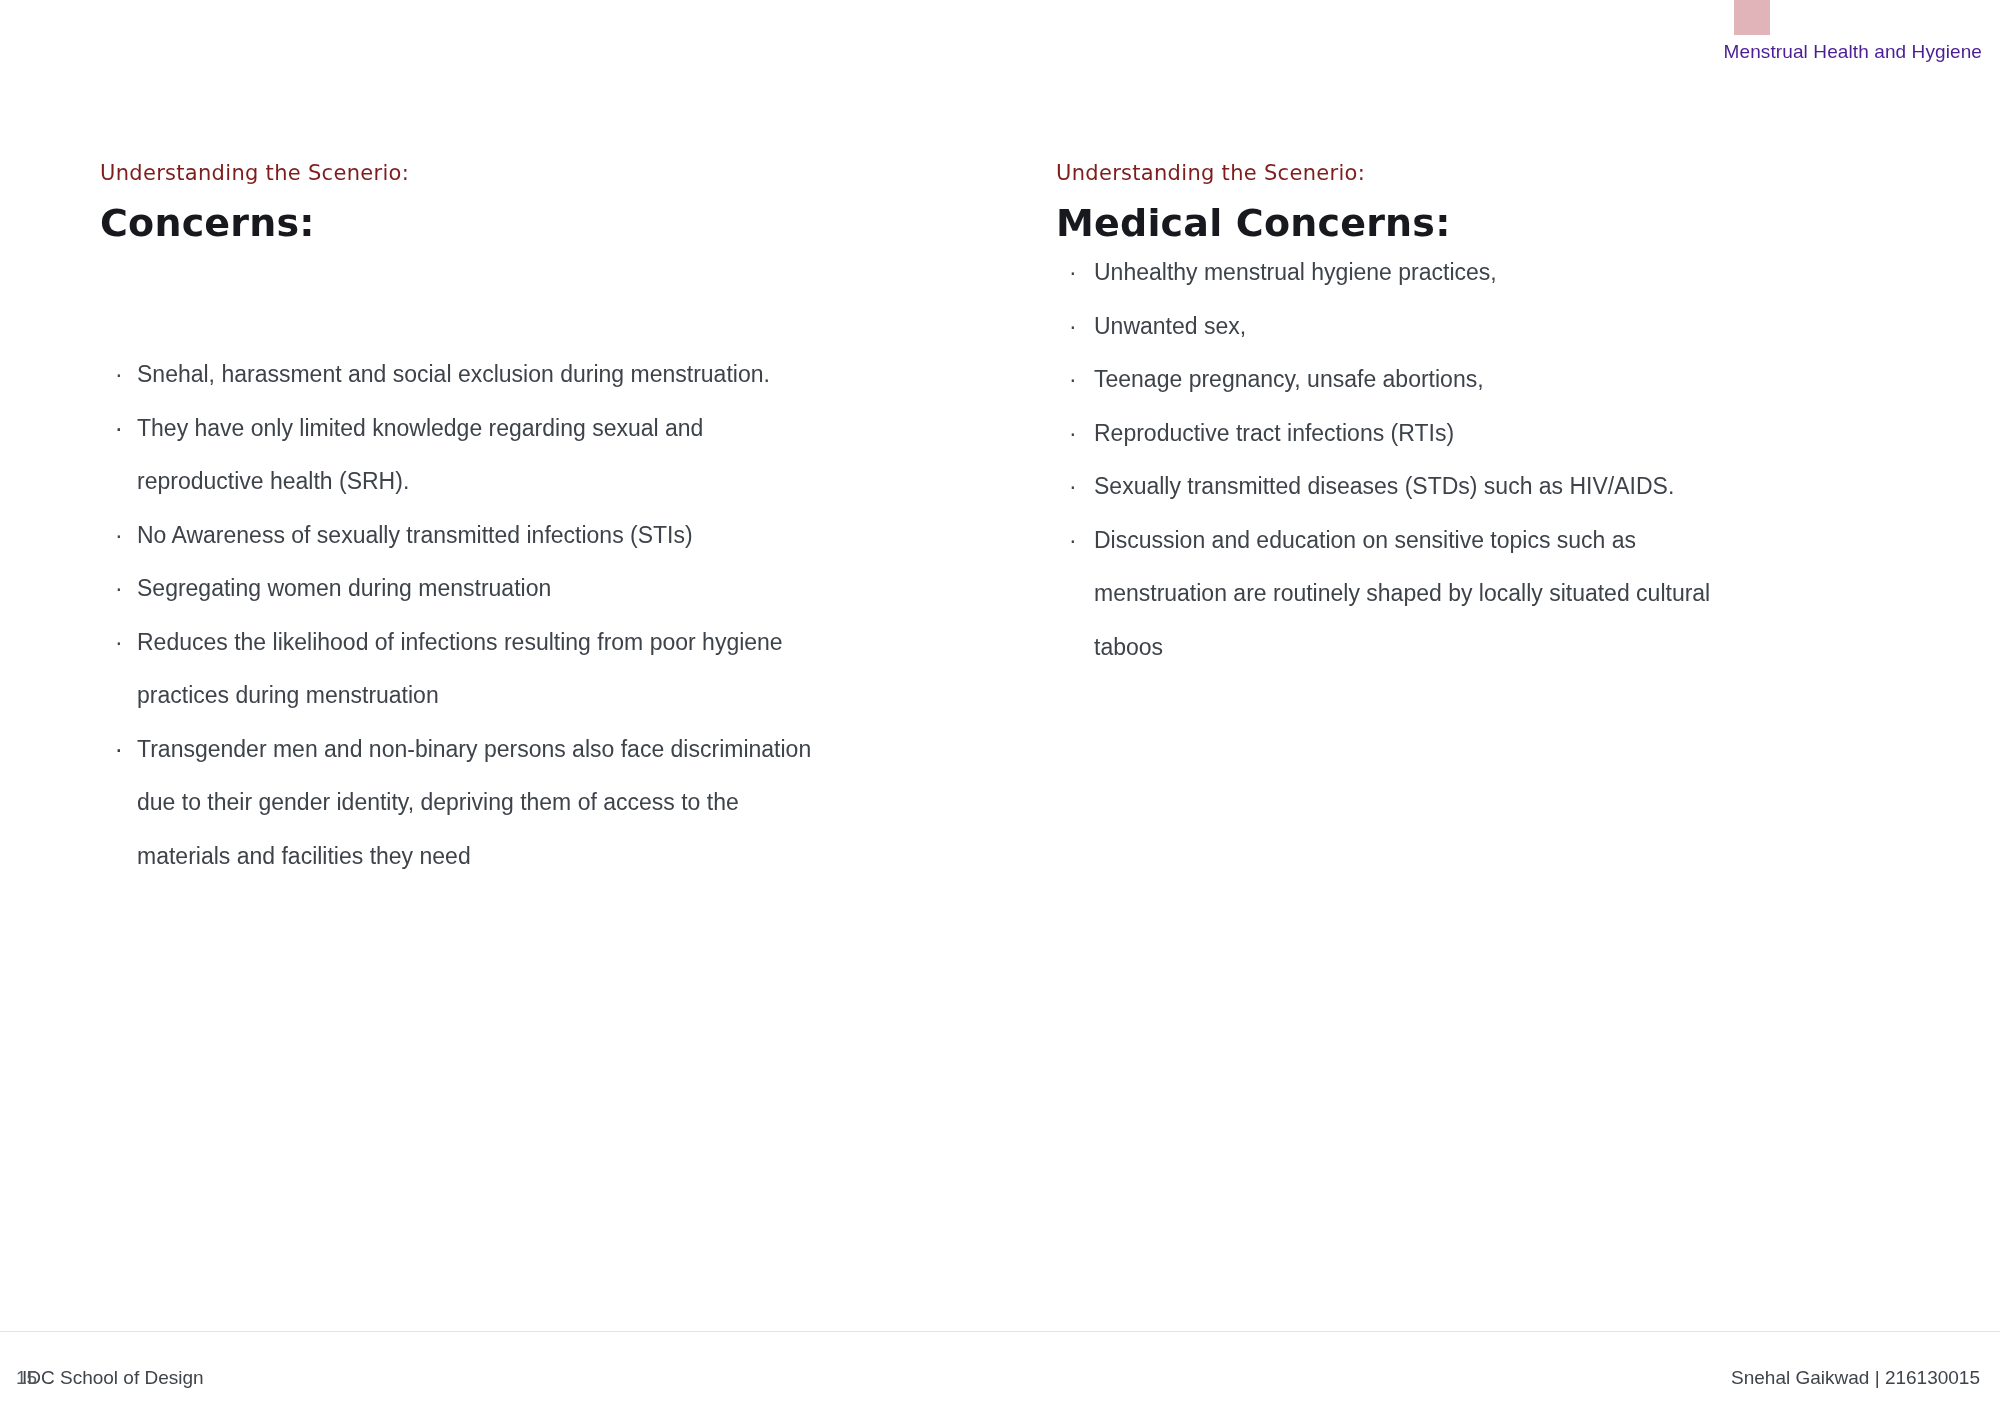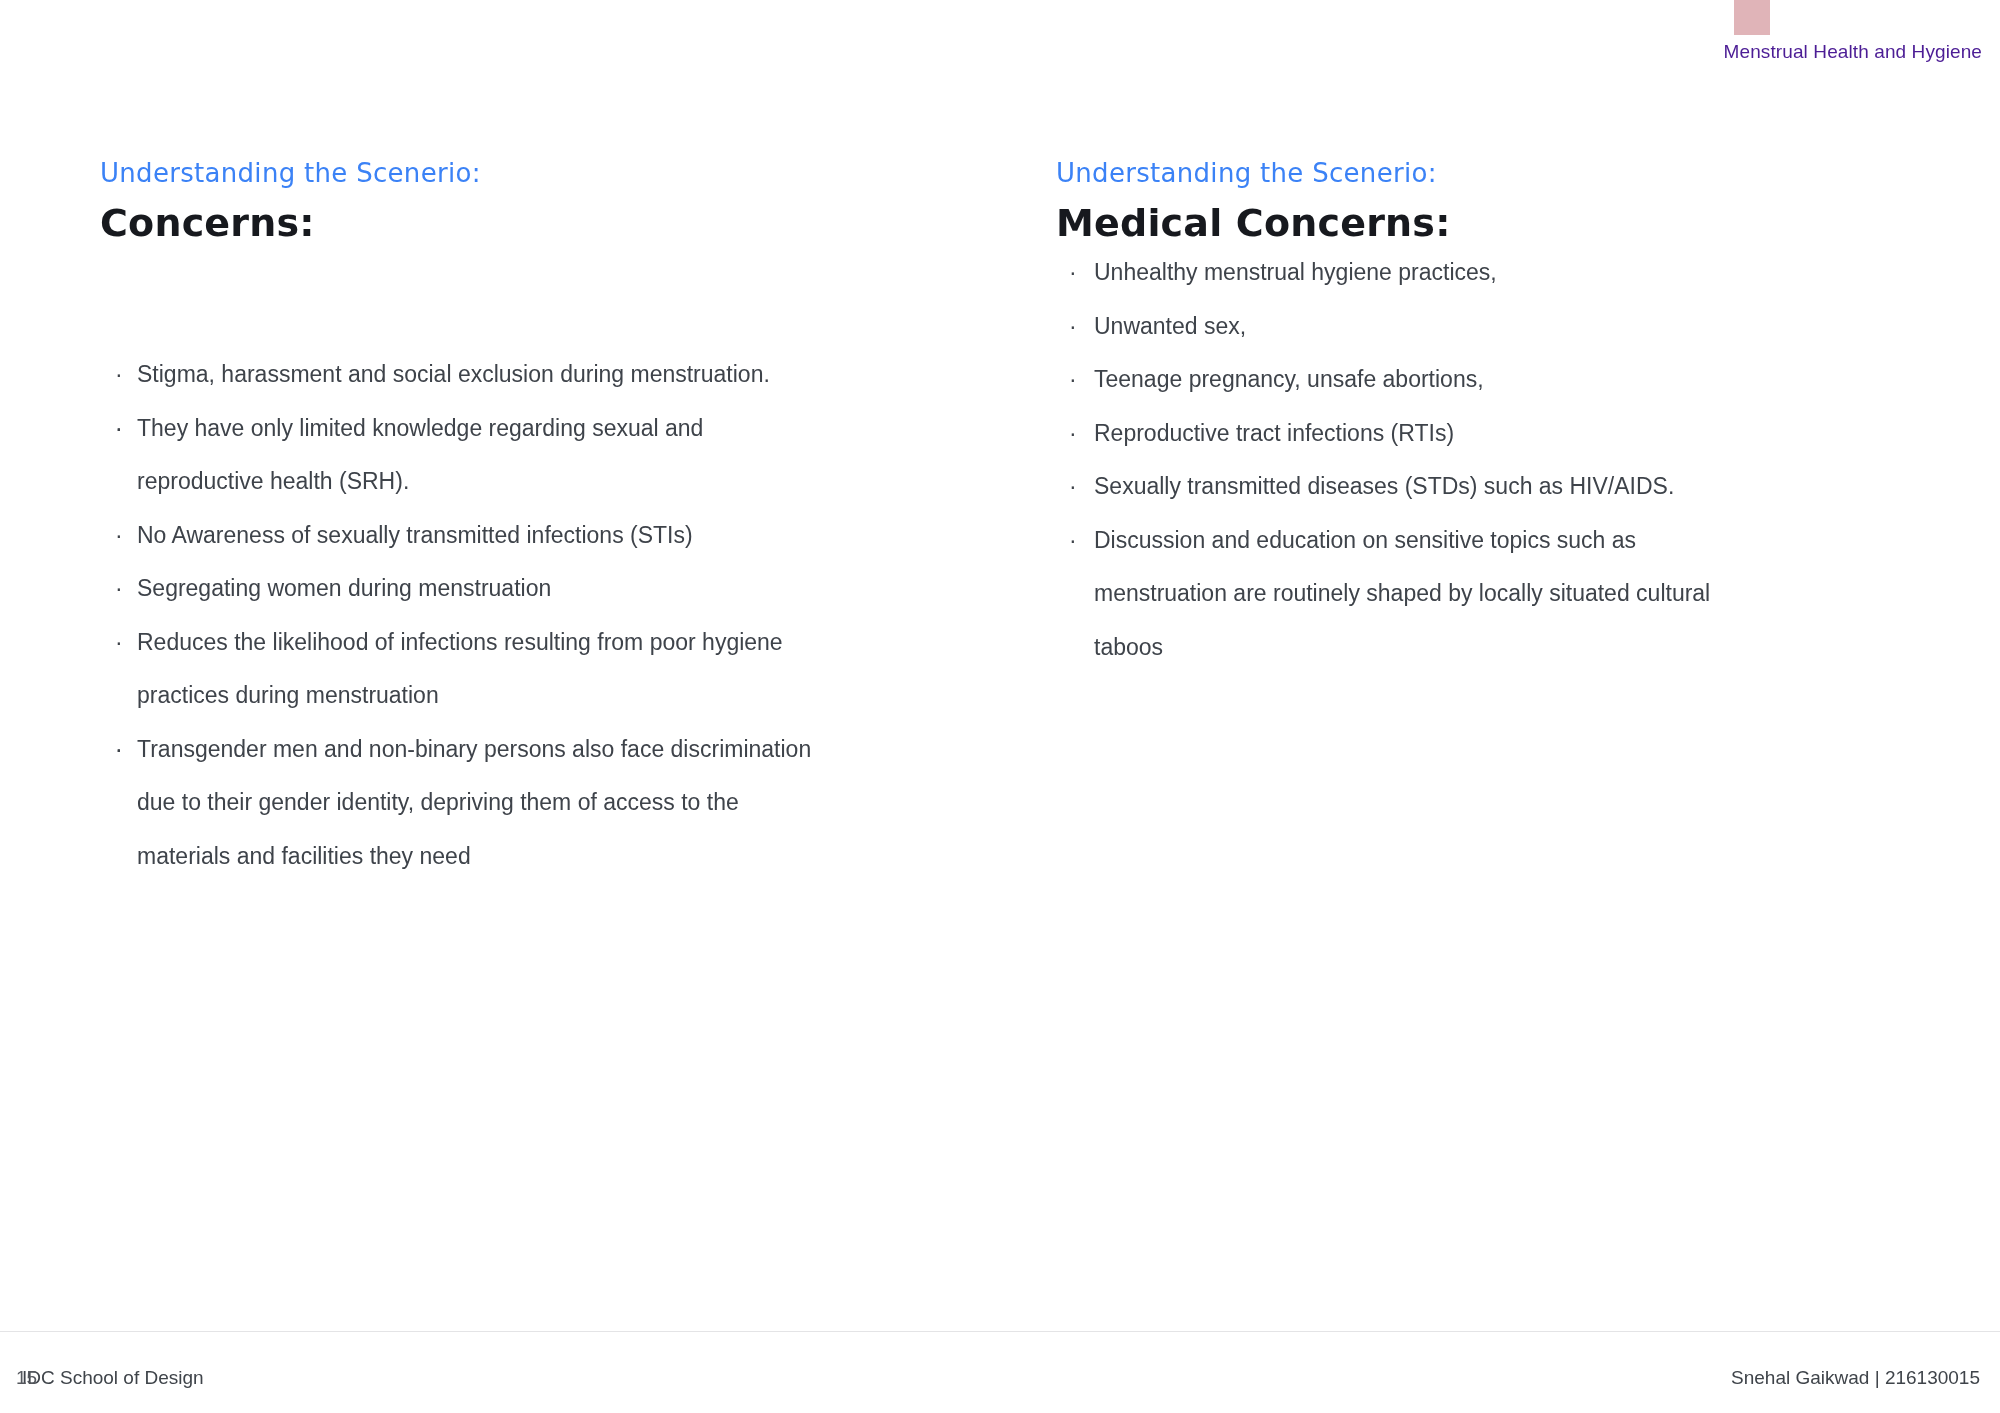--- a/index.html
+++ b/index.html
@@ -25,23 +25,23 @@
   }
 
   
   .col { position: absolute; top: 156px; }
   .col-left  { left: 100px;  width: 725px; }
   .col-right { left: 1056px; width: 660px; }
 
   .subtitle {
     margin: 0;
     font-family: "DejaVu Sans", sans-serif;
-    font-size: 26px; font-weight: 400;
+    font-size: 21px; font-weight: 400;
     line-height: 34px;
-    color: #3b82f6;
+    color: #7f1d1d;
     letter-spacing: 0.3px;
   }
   .title {
     margin: 10px 0 0 0;
     font-family: "DejaVu Sans", sans-serif;
     font-size: 38px; font-weight: 700;
     line-height: 46px;
     color: #17191e;
     letter-spacing: 0.2px;
   }
@@ -87,21 +87,21 @@
   <div class="accent-square"></div>
   <div class="header-tag">Menstrual Health and Hygiene</div>
 
   <section class="col col-left">
     <h2 class="subtitle">Understanding the Scenerio:</h2>
     <h1 class="title">Concerns:</h1>
     <ul class="bullets">
 
         <li>
           <span class="bullet">·</span>
-          <span>Stigma, harassment and social exclusion during menstruation.</span>
+          <span>Snehal, harassment and social exclusion during menstruation.</span>
         </li>
 
         <li>
           <span class="bullet">·</span>
         </li>
 
         <li>
           <span class="bullet">·</span>
           <span>They have only limited knowledge regarding sexual and reproductive health (SRH).</span>
         </li>

